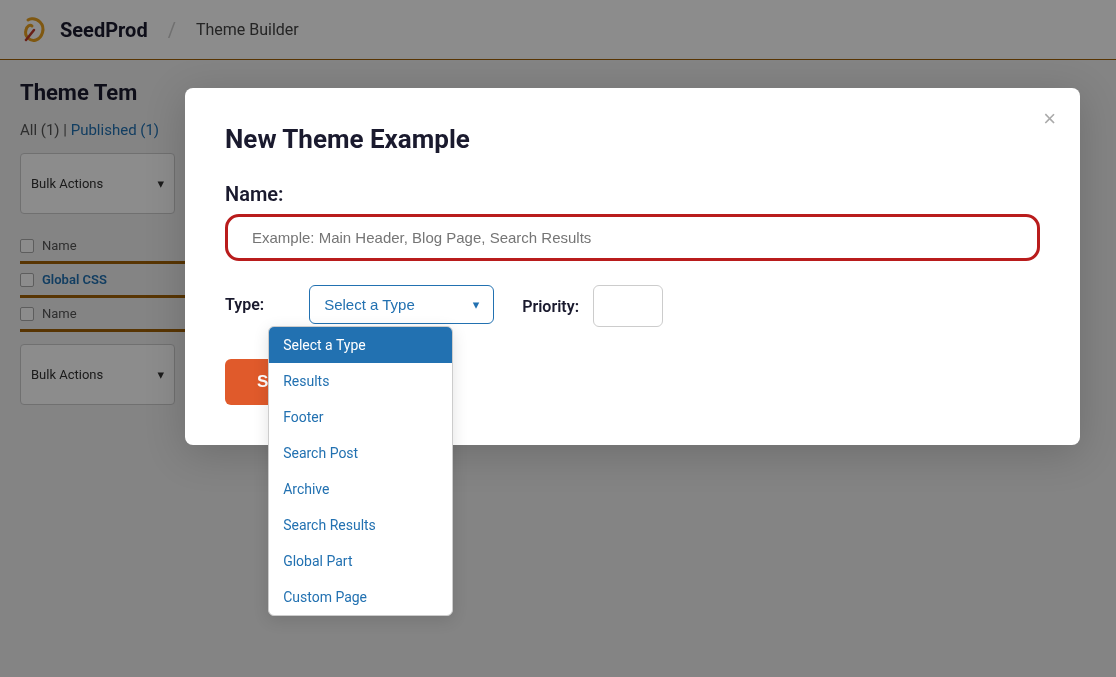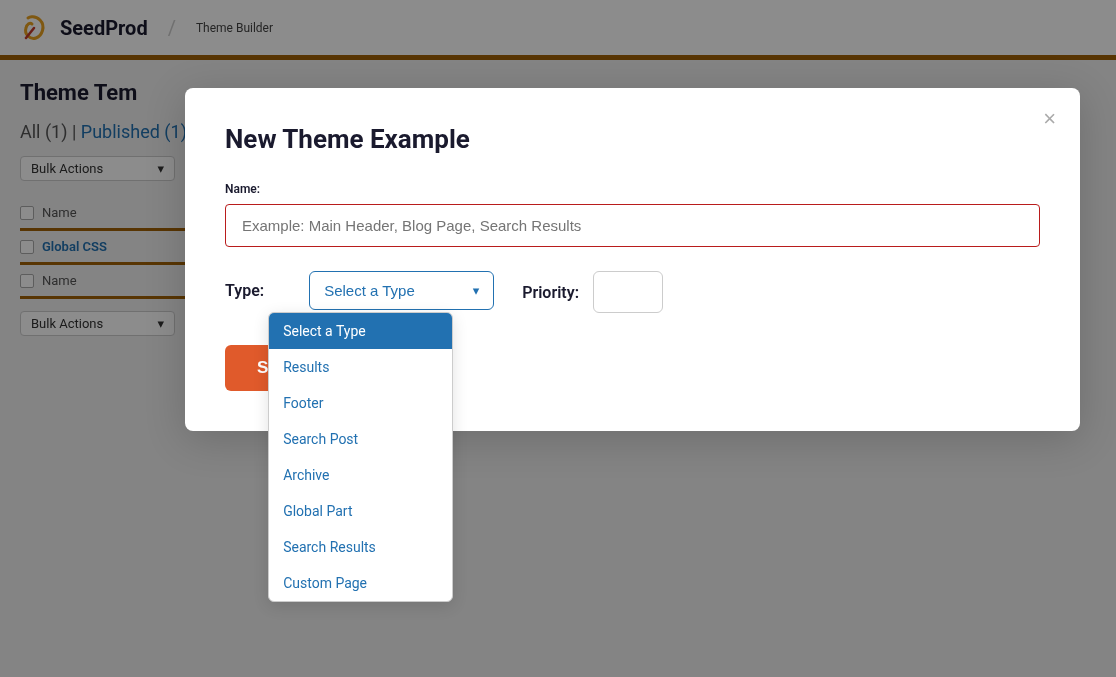--- a/index.html
+++ b/index.html
@@ -16,21 +16,21 @@
     .top-bar {
       position: absolute;
       top: 0; left: 0;
       width: 100%;
       height: 60px;
       background: #fff;
       display: flex;
       align-items: center;
       padding: 0 20px;
       gap: 12px;
-      border-bottom: 5px solid #a16207;
+      border-bottom: 1px solid #a16207;
       z-index: 1;
     }
     .logo-area {
       display: flex;
       align-items: center;
       gap: 8px;
     }
     .logo-icon {
       width: 32px;
       height: 32px;
@@ -39,58 +39,58 @@
       font-size: 20px;
       font-weight: 700;
       color: #1a1a2e;
     }
     .divider-slash {
       color: #ccc;
       font-size: 20px;
       margin: 0 8px;
     }
     .theme-builder-title {
-      font-size: 12px;
+      font-size: 16px;
       color: #444;
       font-weight: 400;
     }
 
     
     .content-area {
       position: absolute;
       top: 60px; left: 4px;
       width: 220px;
       height: calc(100% - 60px);
       padding: 20px 16px;
       z-index: 1;
     }
     .page-title {
       font-size: 22px;
       font-weight: 700;
       color: #1a1a2e;
       margin-bottom: 16px;
     }
     .filter-links {
-      font-size: 18px;
+      font-size: 15px;
       color: #555;
       margin-bottom: 14px;
       margin-top: 8px;
     }
     .filter-links a {
       color: #2271b1;
       text-decoration: none;
     }
     .bulk-actions-select {
       display: flex;
       align-items: center;
       gap: 22px;
       background: #fff;
       border: 1px solid #ccc;
       border-radius: 4px;
-      padding: 4px 10px;
+      padding: 22px 10px;
       font-size: 13px;
       color: #333;
       width: 155px;
       justify-content: space-between;
       margin-bottom: 16px;
     }
     .table-row-bg {
       display: flex;
       align-items: center;
       gap: 8px;
@@ -150,31 +150,31 @@
     .modal-title {
       font-size: 26px;
       font-weight: 700;
       color: #1a1a2e;
       margin-bottom: 28px;
     }
     .form-group {
       margin-bottom: 24px;
     }
     .form-label {
-      font-size: 12px;
+      font-size: 20px;
       font-weight: 600;
       color: #1a1a2e;
       margin-bottom: 8px;
       display: block;
     }
     .name-input {
       width: 100%;
-      border: 1px solid #b91c1c;
-      border-radius: 4px;
-      padding: 12px 16px;
+      border: 3px solid #b91c1c;
+      border-radius: 14px;
+      padding: 12px 24px;
       font-size: 15px;
       color: #aaa;
       outline: none;
     }
 
     
     .type-priority-row {
       display: flex;
       align-items: flex-start;
       gap: 28px;
@@ -335,22 +335,22 @@
         <button class="type-select-btn">
           <span>Select a Type</span>
           <span class="chevron">▾</span>
         </button>
         <div class="dropdown-menu">
           <div class="dropdown-item selected">Select a Type</div>
           <div class="dropdown-item">Results</div>
           <div class="dropdown-item">Footer</div>
           <div class="dropdown-item">Search Post</div>
           <div class="dropdown-item">Archive</div>
+          <div class="dropdown-item">Search Results</div>
           <div class="dropdown-item">Global Part</div>
-          <div class="dropdown-item">Search Results</div>
           <div class="dropdown-item">Custom Page</div>
         </div>
       </div>
     </div>
 
     <div class="priority-group">
       <span class="priority-label">Priority:</span>
       <input type="text" class="priority-input" value="" style="">
     </div>
   </div>

